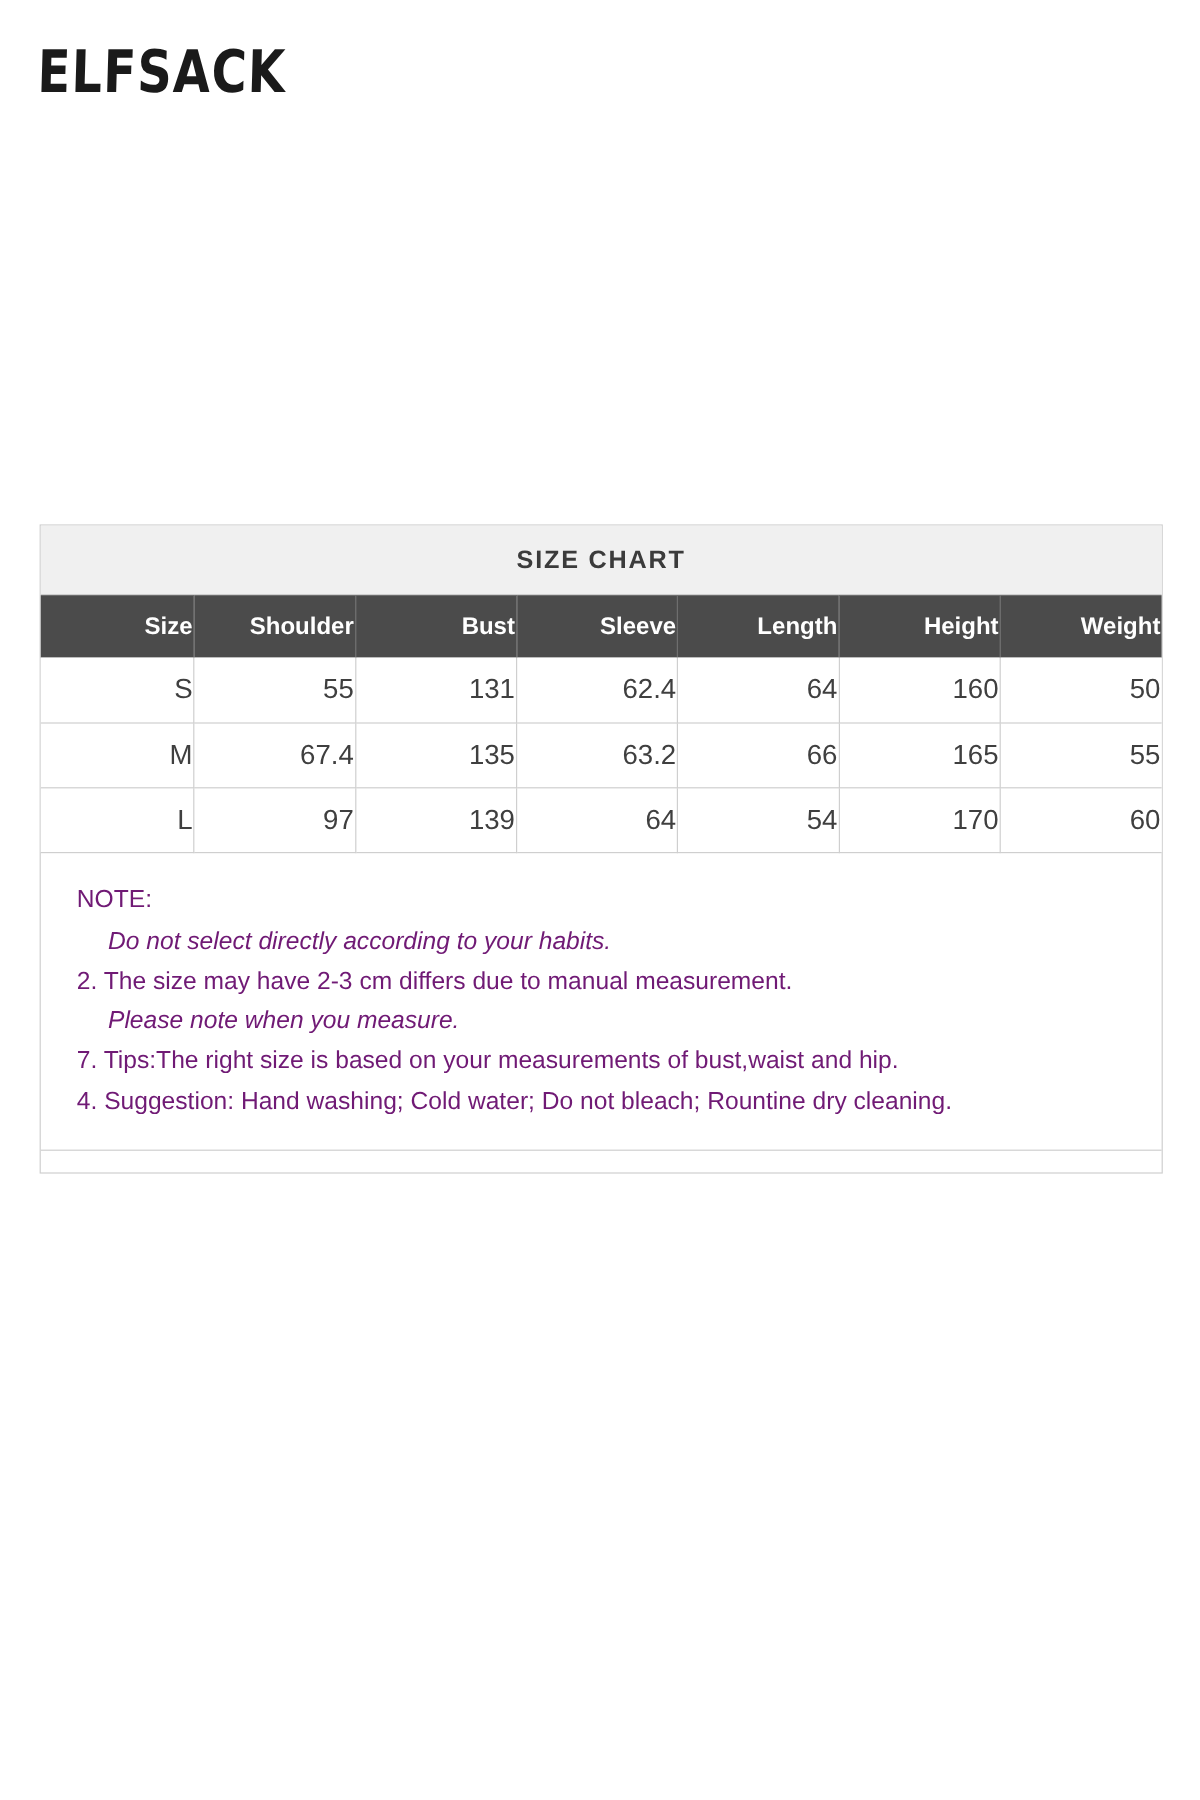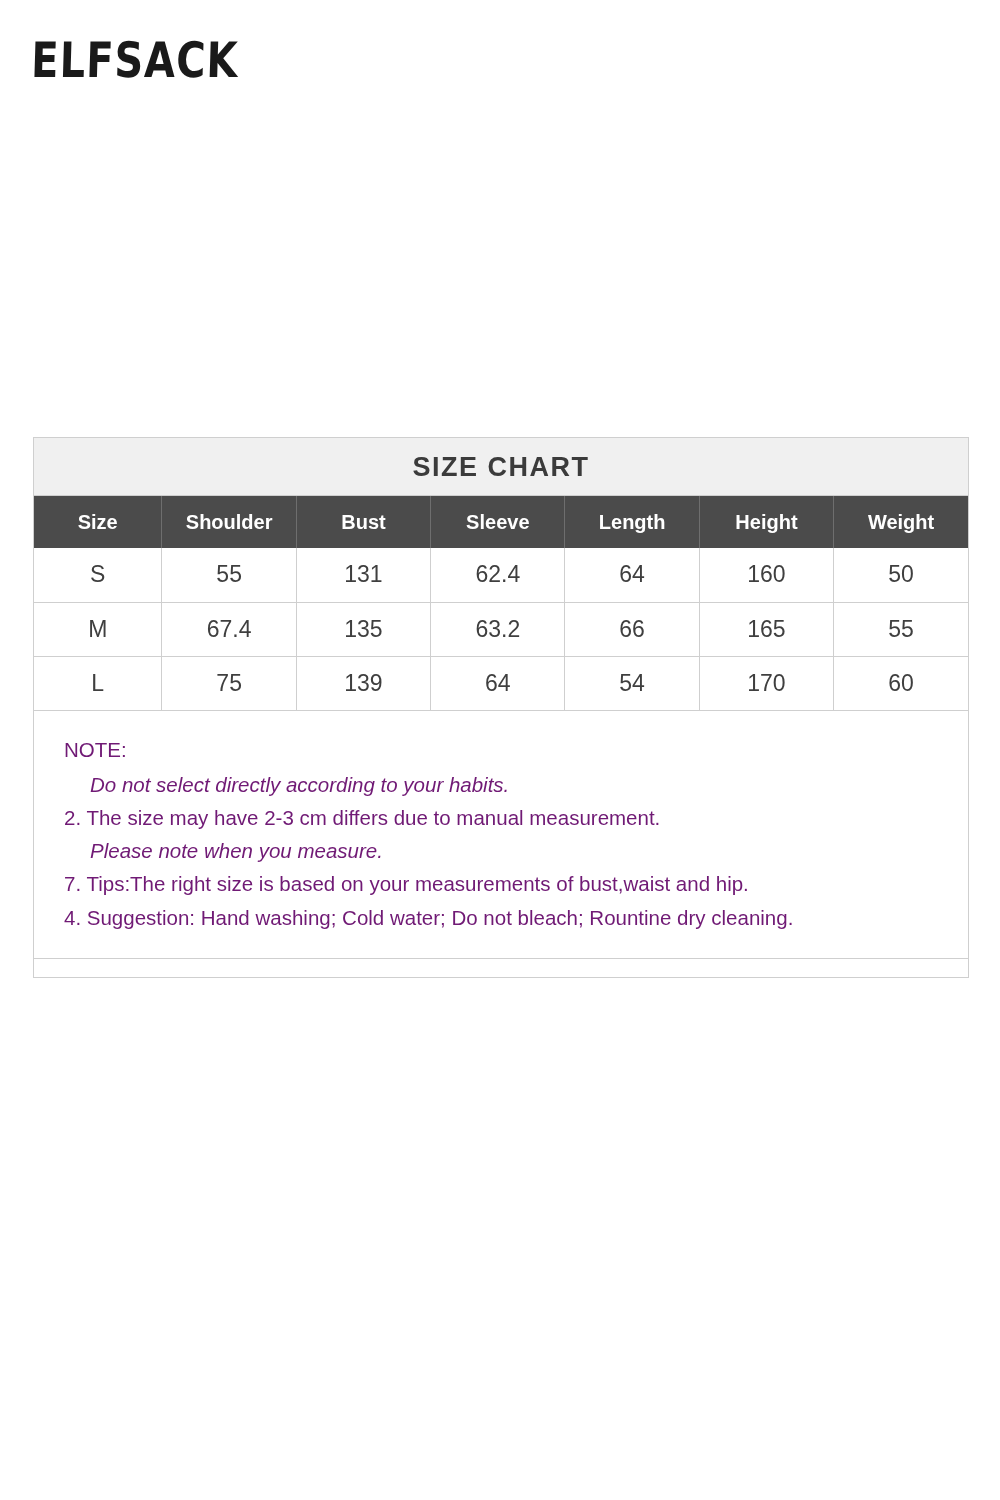--- a/index.html
+++ b/index.html
@@ -40,39 +40,39 @@
     width: 936px;
     border: 1px solid #cfcfcf;
     box-sizing: border-box;
     background: #fff;
   }
 
   .chart-title {
     height: 58px;
     line-height: 58px;
     text-align: center;
-    font-size: 27px;
+    font-size: 21px;
     font-weight: 700;
     letter-spacing: 1.5px;
     color: #3b3b3b;
     background: #f0f0f0;
     border-bottom: 1px solid #cfcfcf;
     box-sizing: border-box;
   }
 
   table.size-table {
     width: 100%;
     border-collapse: collapse;
     table-layout: fixed;
   }
   table.size-table th,
   table.size-table td {
     border-right: 1px solid #cfcfcf;
     border-bottom: 1px solid #cfcfcf;
-    text-align: center;
+    text-align: right;
     box-sizing: border-box;
   }
   table.size-table th:last-child,
   table.size-table td:last-child {
     border-right: none;
   }
   table.size-table thead th {
     background: #4b4b4b;
     color: #ffffff;
     font-size: 20px;
@@ -164,21 +164,21 @@
         <td>M</td>
         <td>67.4</td>
         <td>135</td>
         <td>63.2</td>
         <td>66</td>
         <td>165</td>
         <td>55</td>
       </tr>
       <tr>
         <td>L</td>
-        <td>75</td>
+        <td>97</td>
         <td>139</td>
         <td>64</td>
         <td>54</td>
         <td>170</td>
         <td>60</td>
       </tr>
     </tbody>
   </table>
 
   <div class="note">

